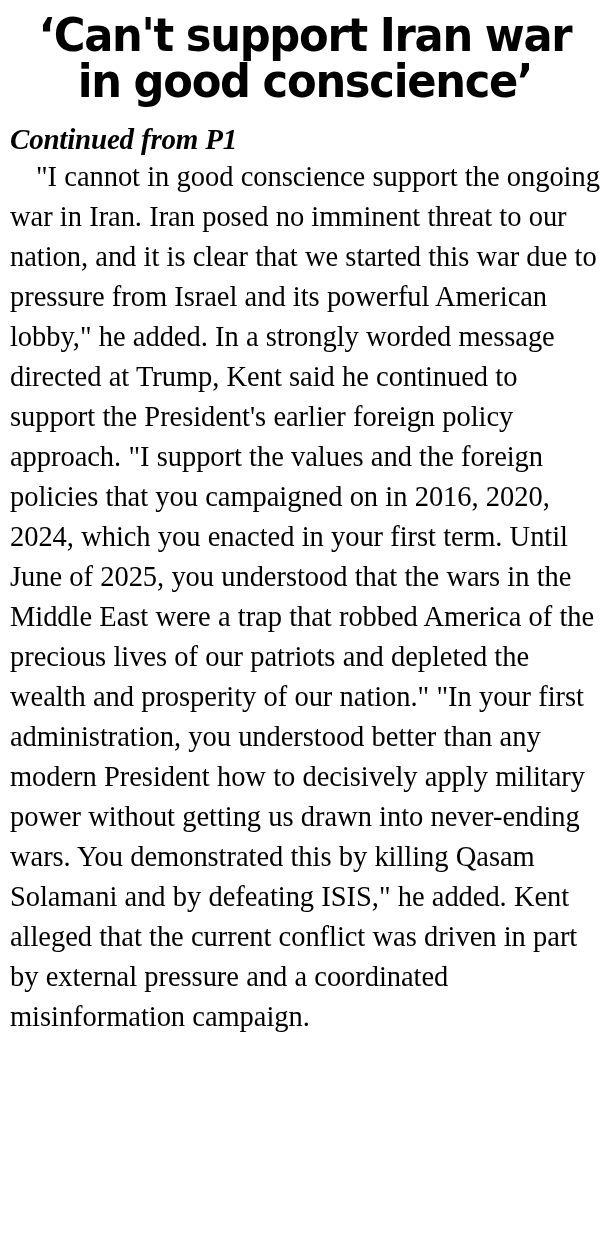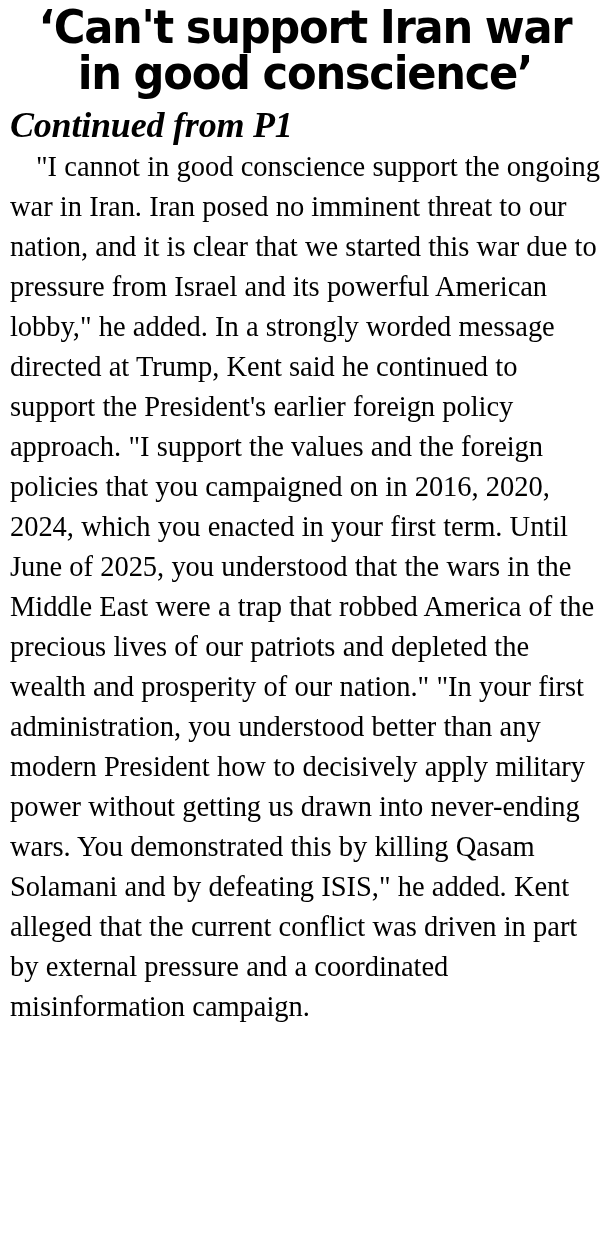--- a/index.html
+++ b/index.html
@@ -11,42 +11,42 @@
     width: 610px;
     height: 1250px;
     overflow: hidden;
     font-family: "Liberation Serif", serif;
     color: #000000;
   }
   .page {
     width: 610px;
     height: 1250px;
     box-sizing: border-box;
-    padding: 4px 10px 0 10px;
+    padding: 12px 10px 0 10px;
     background: #ffffff;
   }
   .headline {
     font-family: "DejaVu Sans", sans-serif;
     font-weight: bold;
     font-size: 47px;
     line-height: 0.97;
     letter-spacing: -1.4px;
     text-align: center;
     margin: 0 0 6px 0;
     transform: scaleX(0.92);
     transform-origin: 50% 0;
     word-spacing: -1px;
   }
   .continued {
     font-family: "Liberation Serif", serif;
     font-style: italic;
     font-weight: bold;
-    font-size: 36px;
+    font-size: 29px;
     line-height: 1.05;
-    margin: 12px 0 2px 0;
+    margin: 21px 0 2px 0;
     letter-spacing: -0.2px;
   }
   .body-text {
     font-family: "Liberation Serif", serif;
     font-size: 28.5px;
     line-height: 40px;
     text-align: left;
     margin: 0;
     letter-spacing: -0.05px;
     word-spacing: 0.2px;

